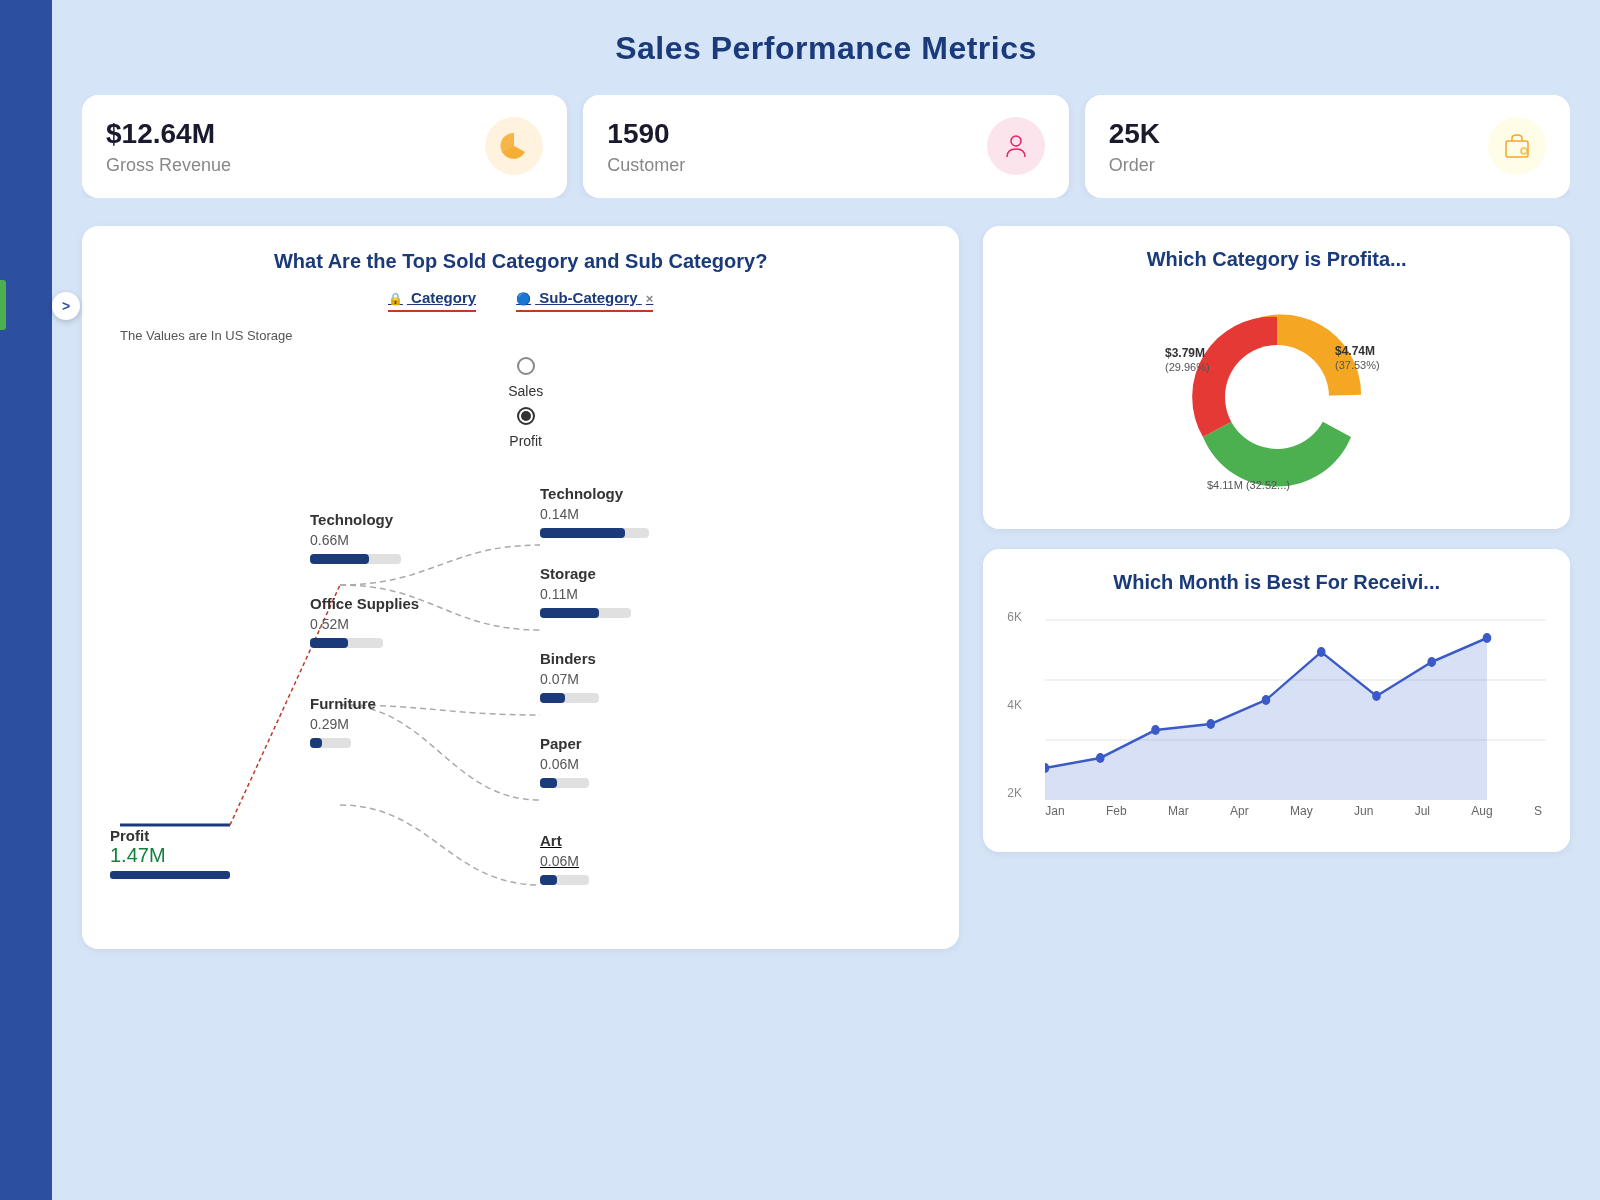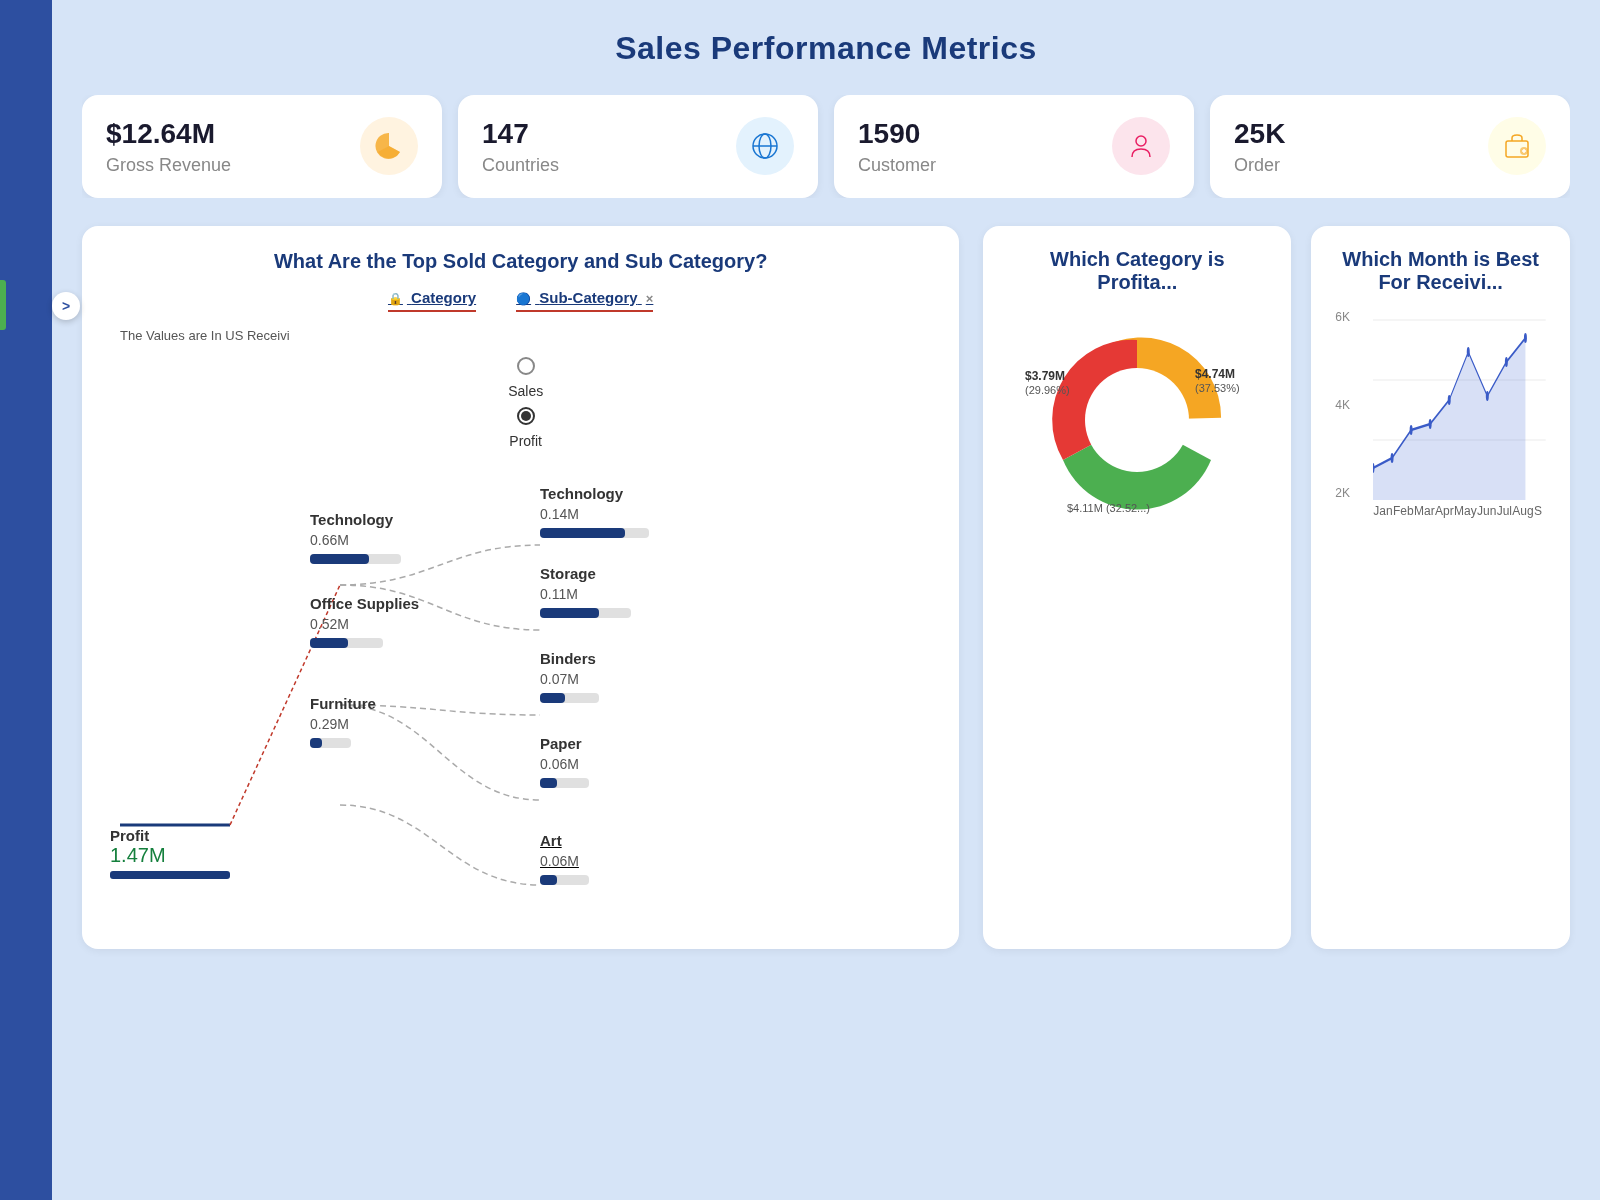--- a/index.html
+++ b/index.html
@@ -118,21 +118,21 @@
       border-radius: 16px;
       flex: 1.4;
       padding: 24px 28px;
       box-shadow: 0 2px 8px rgba(0,0,0,0.06);
       min-height: 700px;
     }
 
     .right-panel {
       flex: 1;
       display: flex;
-      flex-direction: row;
+      flex-direction: column;
       gap: 20px;
     }
 
     .right-card {
       background: white;
       border-radius: 16px;
       padding: 22px 24px;
       box-shadow: 0 2px 8px rgba(0,0,0,0.06);
     }
 
@@ -224,33 +224,20 @@
   <div class="kpi-row" id="kpi-row">
       <div class="kpi-card">
     <div class="kpi-card-info">
       <span class="kpi-value">$12.64M</span>
       <span class="kpi-label">Gross Revenue</span>
     </div>
     <div class="kpi-icon orange">
           <svg width="30" height="30" viewBox="0 0 30 30">
             <path d="M15,2 L15,15 L26,21 A13,13 0 1,1 15,2 Z" fill="#f5a623" opacity="0.8"></path>
             <path d="M15,15 L26,21 A13,13 0 0,1 4,21 Z" fill="#f5a623" opacity="0.5"></path>
-          </svg>
-        </div>
-  </div>
-      <div class="kpi-card">
-    <div class="kpi-card-info">
-      <span class="kpi-value">147</span>
-      <span class="kpi-label">Countries</span>
-    </div>
-    <div class="kpi-icon blue">
-          <svg width="30" height="30" viewBox="0 0 30 30">
-            <circle cx="15" cy="15" r="12" stroke="#1976d2" stroke-width="1.5" fill="none"></circle>
-            <ellipse cx="15" cy="15" rx="6" ry="12" stroke="#1976d2" stroke-width="1.5" fill="none"></ellipse>
-            <line x1="3" y1="15" x2="27" y2="15" stroke="#1976d2" stroke-width="1.5"></line>
           </svg>
         </div>
   </div>
       <div class="kpi-card">
     <div class="kpi-card-info">
       <span class="kpi-value">1590</span>
       <span class="kpi-label">Customer</span>
     </div>
     <div class="kpi-icon pink">
           <svg width="30" height="30" viewBox="0 0 30 30">
@@ -286,21 +273,21 @@
           <span class="chart-tab-icon">🔒</span>
           <span>Category</span>
         </span>
         <span class="chart-tab">
           <span class="chart-tab-icon">🔵</span>
           <span>Sub-Category</span>
           <span class="close-x">×</span>
         </span>
       </div>
 
-      <p class="chart-note">The Values are In US Receivi</p>
+      <p class="chart-note">The Values are In US Storage</p>
 
       <div class="radio-group">
         <label class="radio-item">
           <div class="radio-circle"></div>
           <span>Sales</span>
         </label>
         <label class="radio-item">
           <div class="radio-circle selected"></div>
           <span>Profit</span>
         </label>

